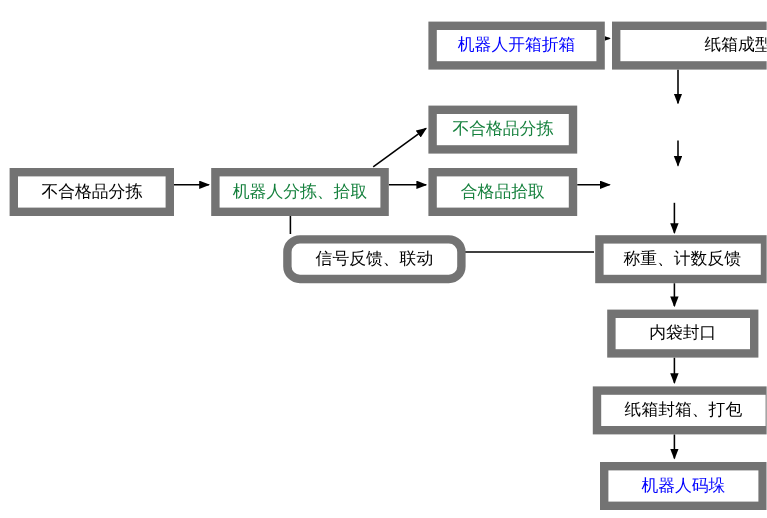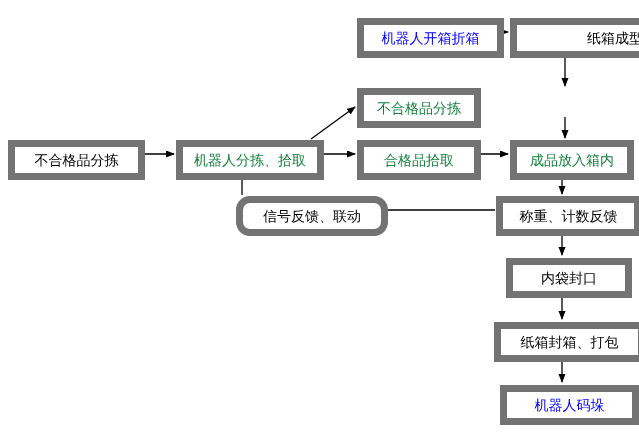--- a/index.html
+++ b/index.html
@@ -78,20 +78,19 @@
 
     <line x1="562" y1="351" x2="562" y2="382" stroke="#000" stroke-width="1.3" marker-end="url(#ah)"></line>
   </svg>
 
   <div class="box c-black" style="left:8px;   top:140px; width:123px;">不合格品分拣</div>
   <div class="box c-red" style="left:176px; top:140px; width:134px;">机器人分拣、拾取</div>
   <div class="box c-red" style="left:357px; top:88px;  width:110px;">不合格品分拣</div>
   <div class="box c-red" style="left:357px; top:140px; width:110px;">合格品拾取</div>
   <div class="box c-blue" style="left:357px; top:18px;  width:133px;">机器人开箱折箱</div>
   <div class="box c-black" style="left:510px; top:18px;  width:110px;padding-left:43px;">纸箱成型</div>
-  <div class="box c-red" style="left:510px; top:140px; width:110px;">成品放入箱内</div>
   <div class="box c-black" style="left:236px; top:196px; width:138px;border-radius:14px;">信号反馈、联动</div>
   <div class="box c-black" style="left:496px; top:196px; width:131px;">称重、计数反馈</div>
   <div class="box c-black" style="left:506px; top:258px; width:112px;">内袋封口</div>
   <div class="box c-black" style="left:494px; top:322px; width:137px;">纸箱封箱、打包</div>
   <div class="box c-blue" style="left:500px; top:385px; width:125px;">机器人码垛</div>
 
 </div>
 
 </body></html>

